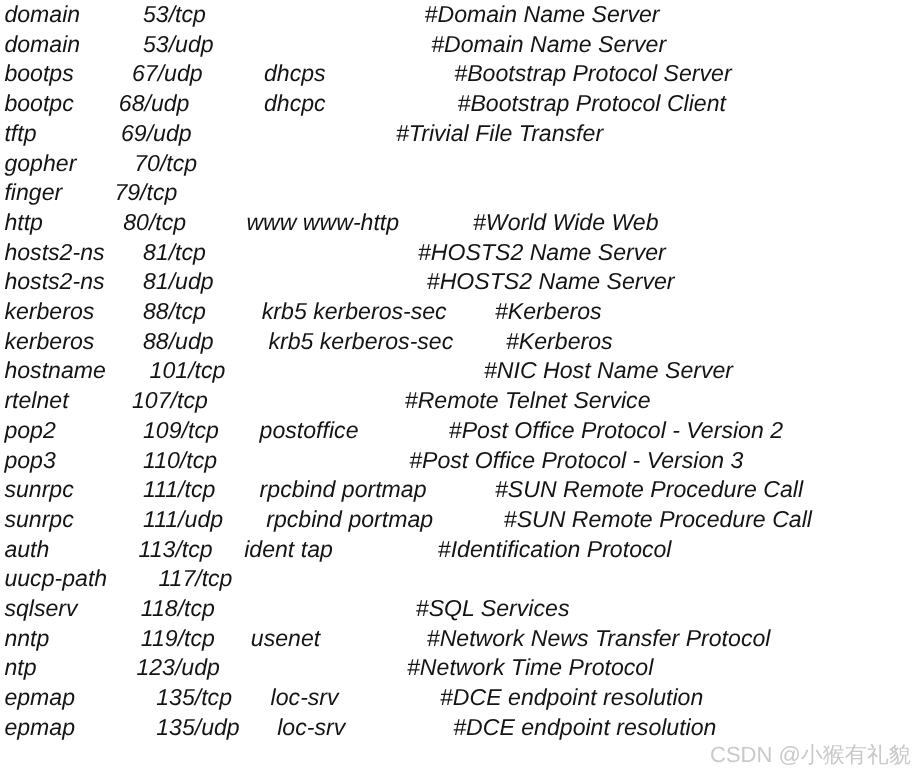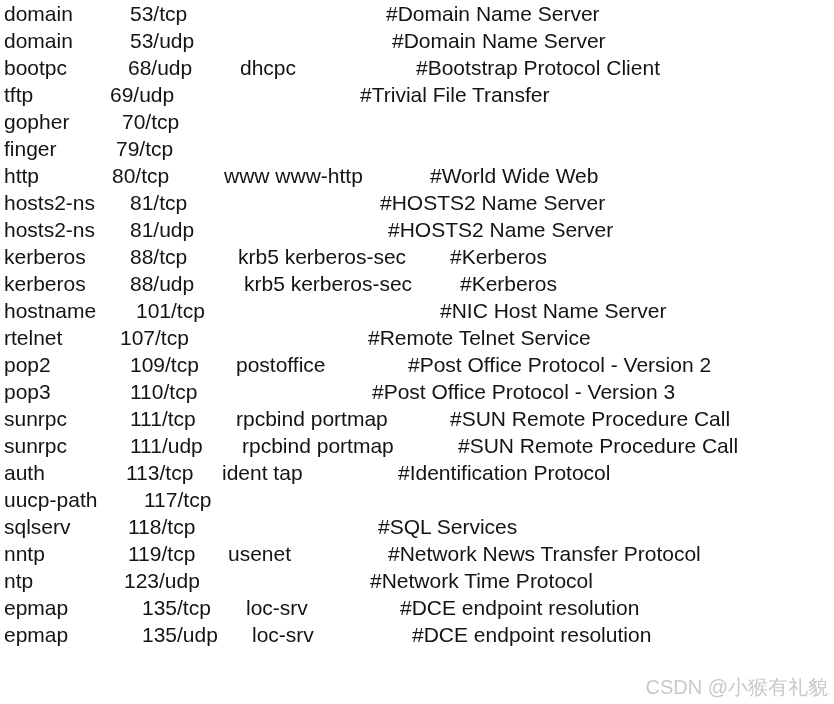--- a/index.html
+++ b/index.html
@@ -14,20 +14,21 @@
     height: 704px;
     background: #ffffff;
     overflow: hidden;
     font-family: "Liberation Sans", sans-serif;
   }
   #lines {
     position: absolute;
     left: 0;
     top: 0;
     width: 768px;
+    font-style: italic;
   }
   .svc-row {
     position: relative;
     height: 27px;
     width: 834px;
     white-space: nowrap;
   }
   .cell {
     position: absolute;
     top: 0;
@@ -64,37 +65,43 @@
         <span class="cell c-name" style="left: 4px;">domain</span>
         <span class="cell c-port" style="left: 130px;">53/tcp</span>
         <span class="cell c-cmt" style="left: 386px;">#Domain Name Server</span>
       </div>
       <div class="svc-row">
         <span class="cell c-name" style="left: 4px;">domain</span>
         <span class="cell c-port" style="left: 130px;">53/udp</span>
         <span class="cell c-cmt" style="left: 392px;">#Domain Name Server</span>
       </div>
       <div class="svc-row">
+        <span class="cell c-name" style="left: 4px;">bootps</span>
+        <span class="cell c-port" style="left: 120px;">67/udp</span>
+        <span class="cell c-alias" style="left: 240px;">dhcps</span>
+        <span class="cell c-cmt" style="left: 413px;">#Bootstrap Protocol Server</span>
+      </div>
+      <div class="svc-row">
         <span class="cell c-name" style="left: 4px;">bootpc</span>
-        <span class="cell c-port" style="left: 128px; text-align: center;">68/udp</span>
+        <span class="cell c-port" style="left: 108px; text-align: center;">68/udp</span>
         <span class="cell c-alias" style="left: 240px;">dhcpc</span>
         <span class="cell c-cmt" style="left: 416px;">#Bootstrap Protocol Client</span>
       </div>
       <div class="svc-row">
         <span class="cell c-name" style="left: 4px;">tftp</span>
         <span class="cell c-port" style="left: 110px;">69/udp</span>
         <span class="cell c-cmt" style="left: 360px;">#Trivial File Transfer</span>
       </div>
       <div class="svc-row">
         <span class="cell c-name" style="left: 4px;">gopher</span>
         <span class="cell c-port" style="left: 122px;">70/tcp</span>
       </div>
       <div class="svc-row">
         <span class="cell c-name" style="left: 4px;">finger</span>
-        <span class="cell c-port" style="left: 116px; text-align: right;">79/tcp</span>
+        <span class="cell c-port" style="left: 104px; text-align: right;">79/tcp</span>
       </div>
       <div class="svc-row">
         <span class="cell c-name" style="left: 4px;">http</span>
         <span class="cell c-port" style="left: 112px;">80/tcp</span>
         <span class="cell c-alias" style="left: 224px;">www www-http</span>
         <span class="cell c-cmt" style="left: 430px;">#World Wide Web</span>
       </div>
       <div class="svc-row">
         <span class="cell c-name" style="left: 4px;">hosts2-ns</span>
         <span class="cell c-port" style="left: 130px;">81/tcp</span>

